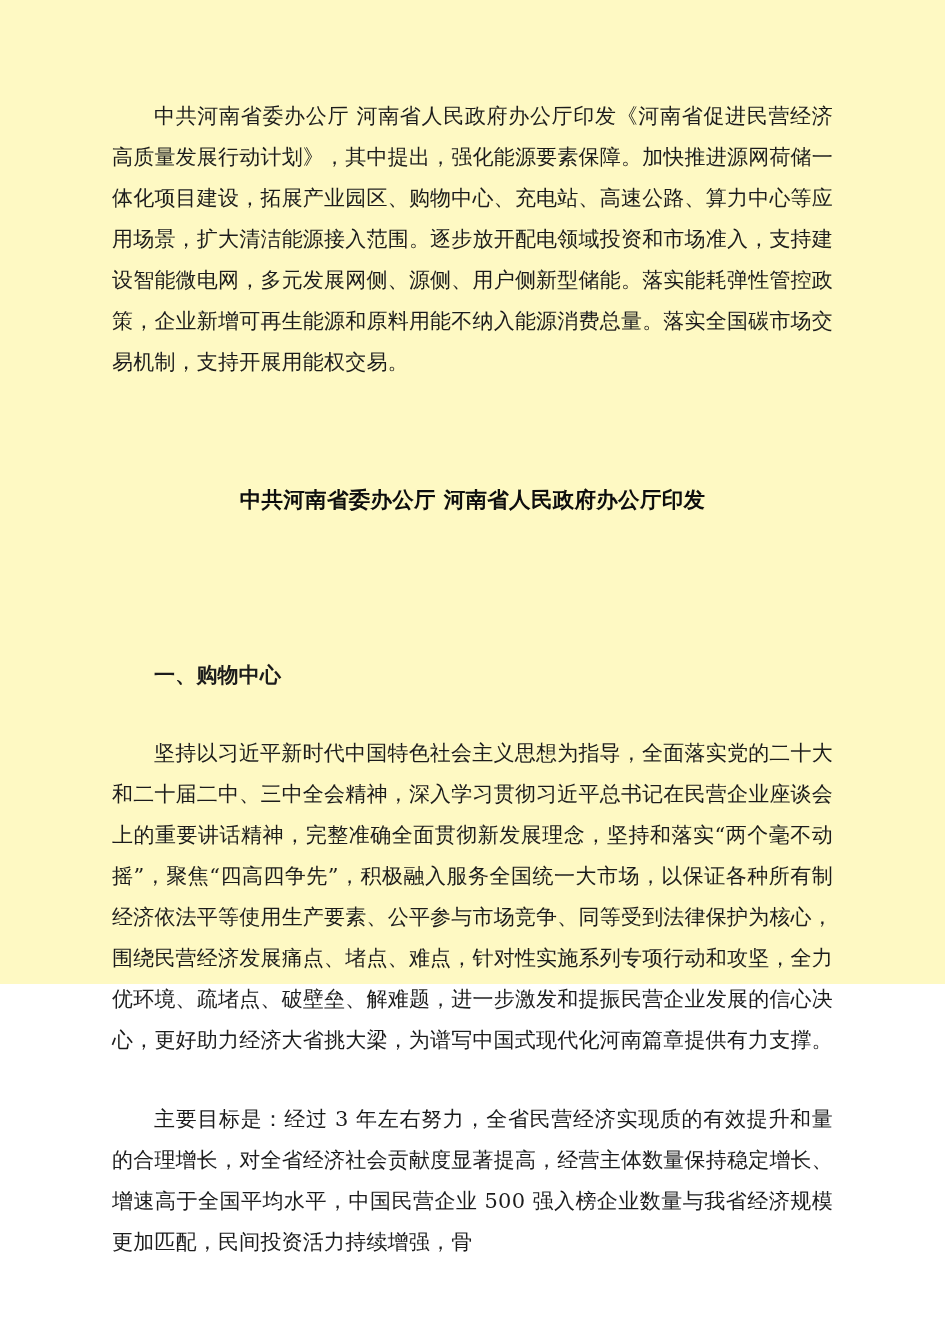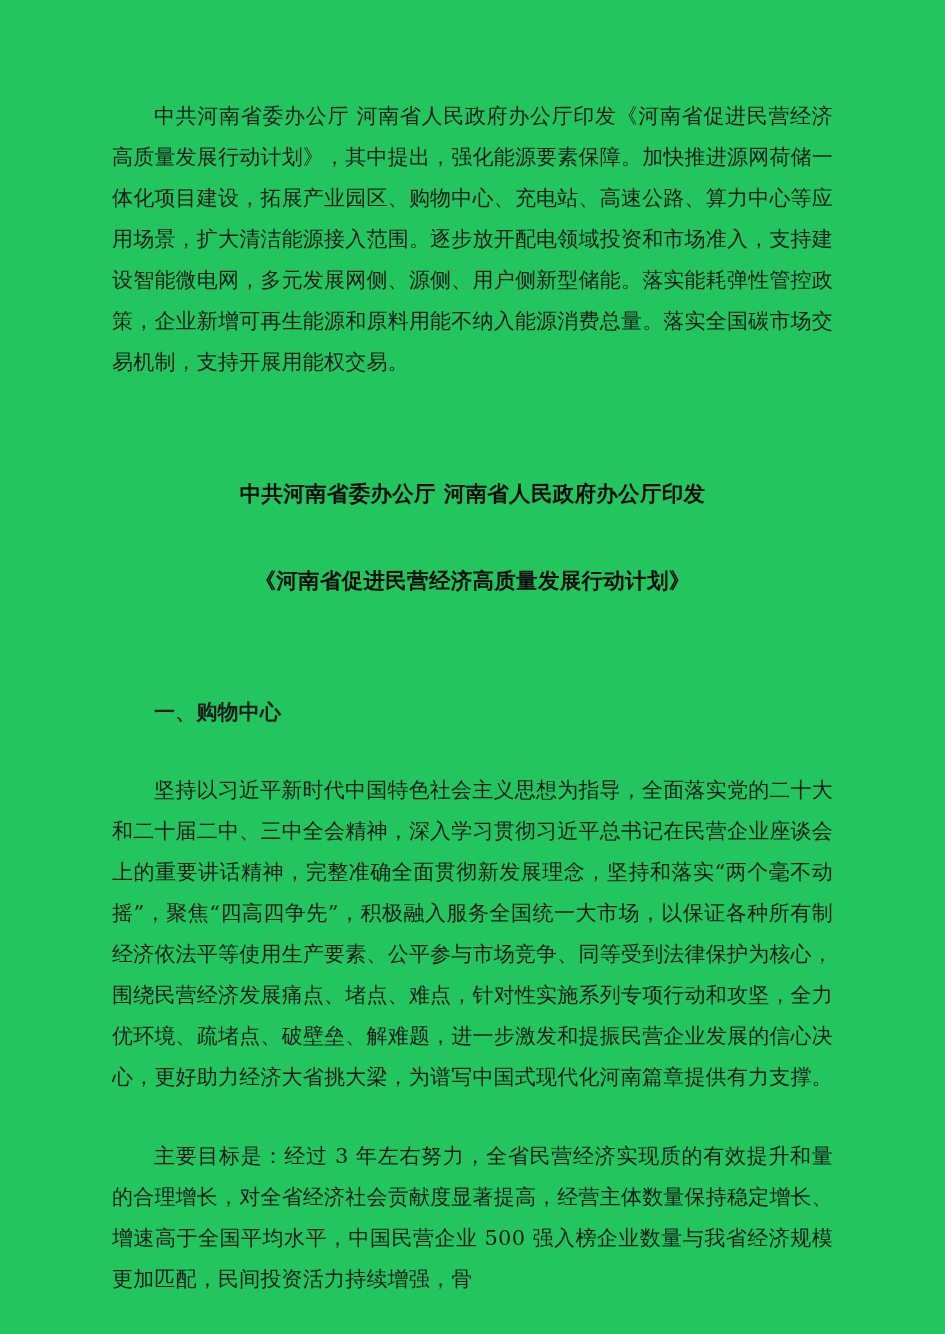--- a/index.html
+++ b/index.html
@@ -15,22 +15,22 @@
     font-family: "DejaVu Serif", "Liberation Serif", serif;
     color: #1a1a1a;
     -webkit-font-smoothing: antialiased;
   }
 
   .page {
     position: absolute;
     left: 0;
     top: 0;
     width: 945px;
-    height: 1334px;
-    background: #22c55e;
+    height: 984px;
+    background: #fef9c3;
   }
 
   .content {
     position: absolute;
     left: 112px;
     top: 96px;
     width: 721px;
   }
 
   
@@ -47,21 +47,21 @@
   }
   .gap-md { height: 38px; }
   .gap-lg { height: 48px; }
 
   
   .doc-heading {
     font-size: 21.5px;
     line-height: 41px;
     font-weight: bold;
     text-align: center;
-    margin: 4px;
+    margin: 10px;
     color: #0d0d0d;
     letter-spacing: 0.3px;
   }
 
   
   .section-heading {
     font-size: 21px;
     line-height: 41px;
     text-indent: 42px;
     margin: 0;
@@ -79,21 +79,20 @@
 
     <div class="gap-md"></div>
 
 
     <div class="gap-lg"></div>
 
     <h1 class="doc-heading">中共河南省委办公厅 河南省人民政府办公厅印发</h1>
 
     <div class="gap-md"></div>
 
-    <h2 class="doc-heading">《河南省促进民营经济高质量发展行动计划》</h2>
 
     <div class="gap-lg"></div>
 
 
     <div class="gap-md"></div>
 
     <h3 class="section-heading">一、购物中心</h3>
 
     <div class="gap-md"></div>
 

